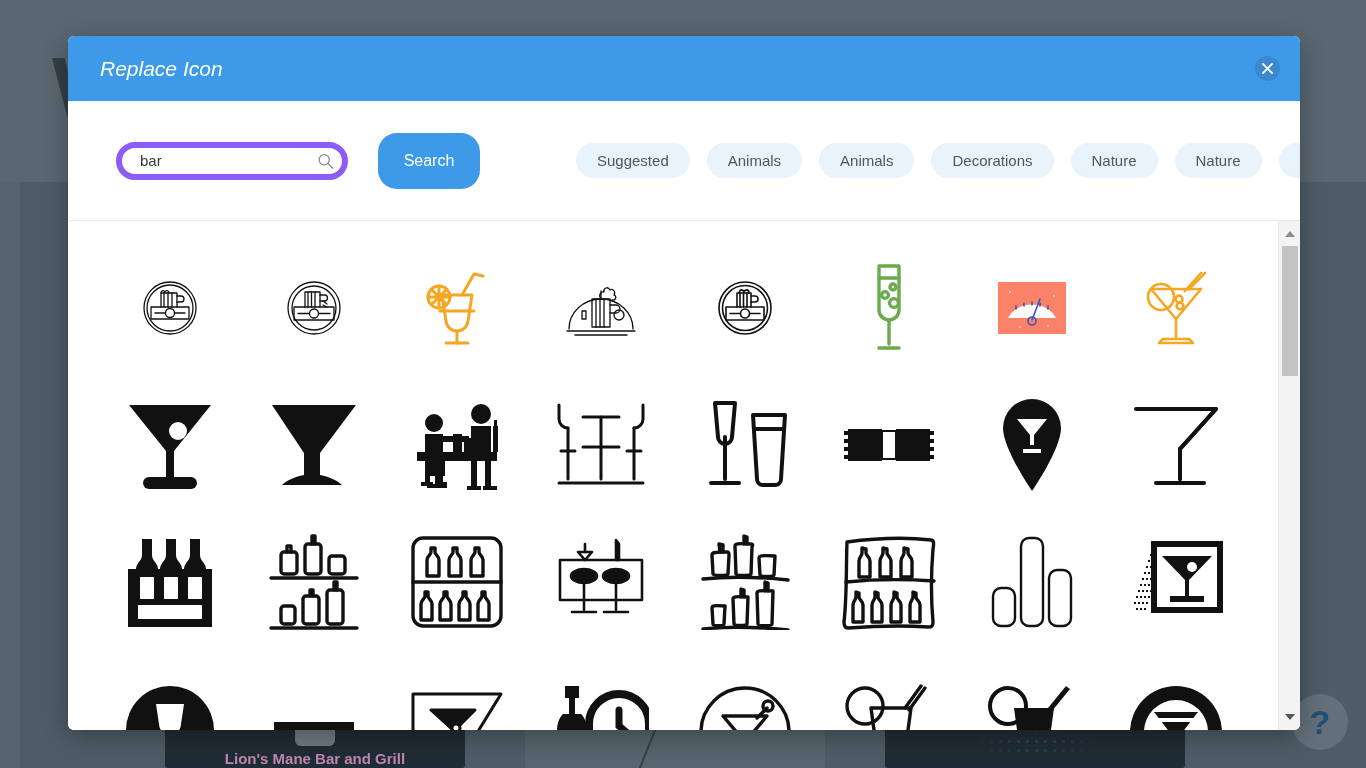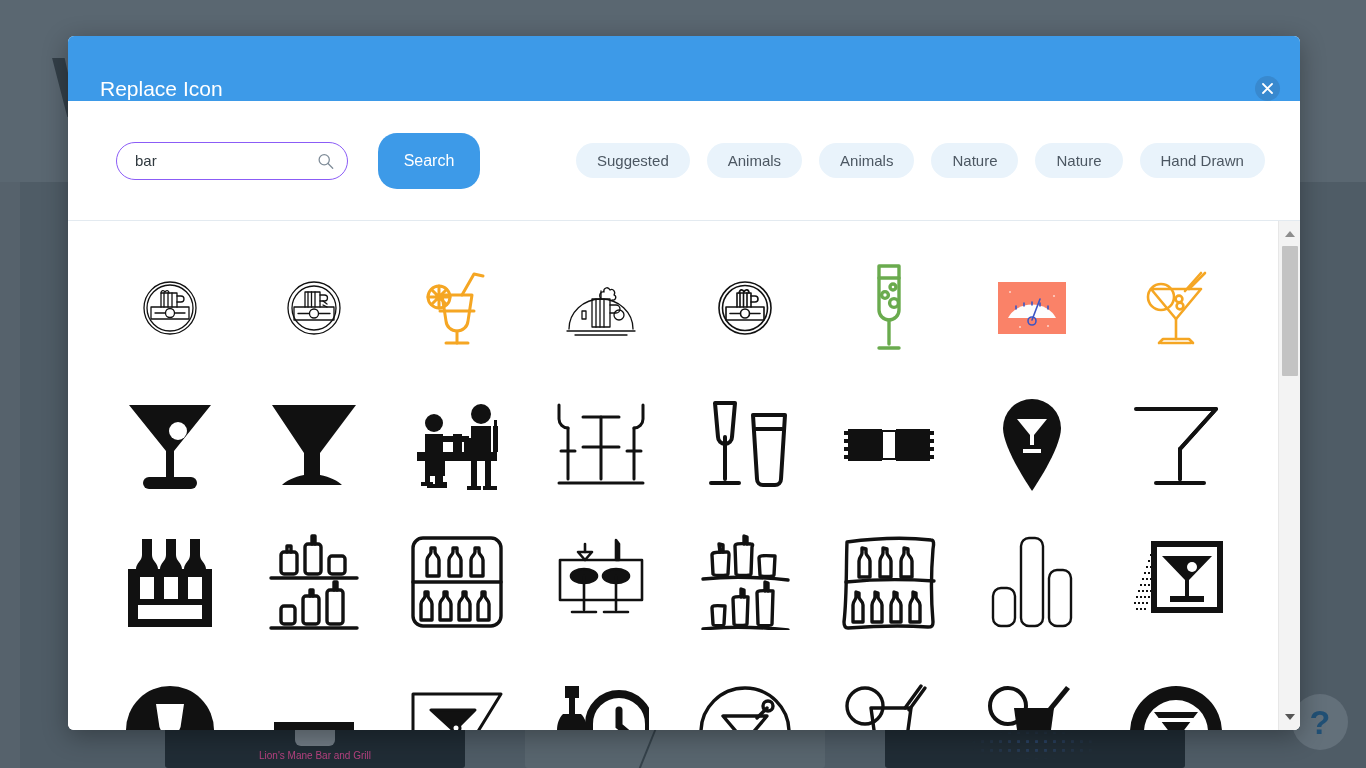--- a/index.html
+++ b/index.html
@@ -35,21 +35,21 @@
   }
   #bg-card-1 { left: 165px; top: 724px; width: 300px; height: 44px; }
   #bg-card-2 { left: 525px; top: 724px; width: 300px; height: 44px; background: #6b7982; }
   #bg-card-3 { left: 885px; top: 724px; width: 300px; height: 44px; }
   .bg-card-avatar {
     position: absolute; left: 50%; transform: translateX(-50%); top: -18px;
     width: 40px; height: 40px; border-radius: 6px; background: #8d98a0;
   }
   .bg-card-title {
     position: absolute; left: 0; right: 0; top: 26px; text-align: center;
-    color: #ec4899; font-size: 10px; font-weight: normal; white-space: nowrap;
+    color: #f9a8d4; font-size: 15px; font-weight: bold; white-space: nowrap;
   }
   .bg-dots {
     position: absolute; left: 50%; transform: translateX(-50%); top: 4px;
     width: 150px; height: 34px;
     background-image: radial-gradient(#2c4b79 1.4px, transparent 1.5px);
     background-size: 9px 9px;
     -webkit-mask-image: radial-gradient(ellipse 60% 60% at 50% 50%, #000 10%, transparent 72%);
             mask-image: radial-gradient(ellipse 60% 60% at 50% 50%, #000 10%, transparent 72%);
   }
   .bg-slash {
@@ -68,40 +68,40 @@
 
   
   #modal {
     position: absolute; left: 68px; top: 36px; width: 1232px; height: 694px;
     background: #fff; border-radius: 6px; overflow: hidden;
     box-shadow: 0 6px 26px rgba(0,0,0,.32);
     display: flex; flex-direction: column;
   }
   .modal-header {
     height: 65px; background: #3d9ae8; flex: 0 0 auto;
-    display: flex; align-items: flex-end; padding: 0 20px 0 32px;
+    display: flex; align-items: center; padding: 0 20px 0 32px; font-style: italic;
   }
   .modal-title { color: #fff; font-size: 21px; flex: 1 1 auto; }
   .close-btn {
     width: 25px; height: 25px; border-radius: 50%;
     background: #3889cf; border: none; cursor: pointer;
     display: flex; align-items: center; justify-content: center;
     color: #fff; font-size: 13px; line-height: 1;
   }
   .close-btn svg { display: block; }
 
   .toolbar {
     flex: 0 0 auto; height: 120px; background: #fff;
     border-bottom: 1px solid #e3eaf0;
     display: flex; align-items: center; padding: 0 32px 0 48px;
   }
   .search-wrap { position: relative; width: 232px; flex: 0 0 auto; }
   .search-input {
     width: 232px; height: 38px; border-radius: 19px;
-    border: 1px solid #8b5cf6; background: #fff;
+    border: 6px solid #8b5cf6; background: #fff;
     padding: 0 38px 0 18px; font-size: 15px; color: #30393f;
     font-family: "Liberation Sans", sans-serif; outline: none;
   }
   .search-icon {
     position: absolute; right: 14px; top: 50%; transform: translateY(-50%);
     width: 17px; height: 17px; color: #7f8c98;
   }
   .search-btn {
     margin-left: 30px; flex: 0 0 auto;
     width: 102px; height: 56px; border-radius: 19px; border: none;
@@ -188,20 +188,21 @@
         <circle cx="8.5" cy="8.5" r="6" fill="none" stroke="currentColor" stroke-width="1.5"></circle>
         <line x1="13" y1="13" x2="18.5" y2="18.5" stroke="currentColor" stroke-width="1.5" stroke-linecap="round"></line>
       </svg>
     </div>
     <button class="search-btn">Search</button>
 
     <div class="pills">
       <button class="pill">Suggested</button>
       <button class="pill">Animals</button>
       <button class="pill">Animals</button>
+      <button class="pill">Decorations</button>
       <button class="pill">Nature</button>
       <button class="pill">Nature</button>
       <button class="pill">Hand Drawn</button>
     </div>
   </div>
 
   <div class="results">
     <div class="grid" id="icon-grid">
         <div class="icon-cell">
           <svg width="62" height="62" viewBox="0 0 62 62" stroke="#111111" stroke-width="1.3" stroke-linecap="round" stroke-linejoin="round" fill="none">

